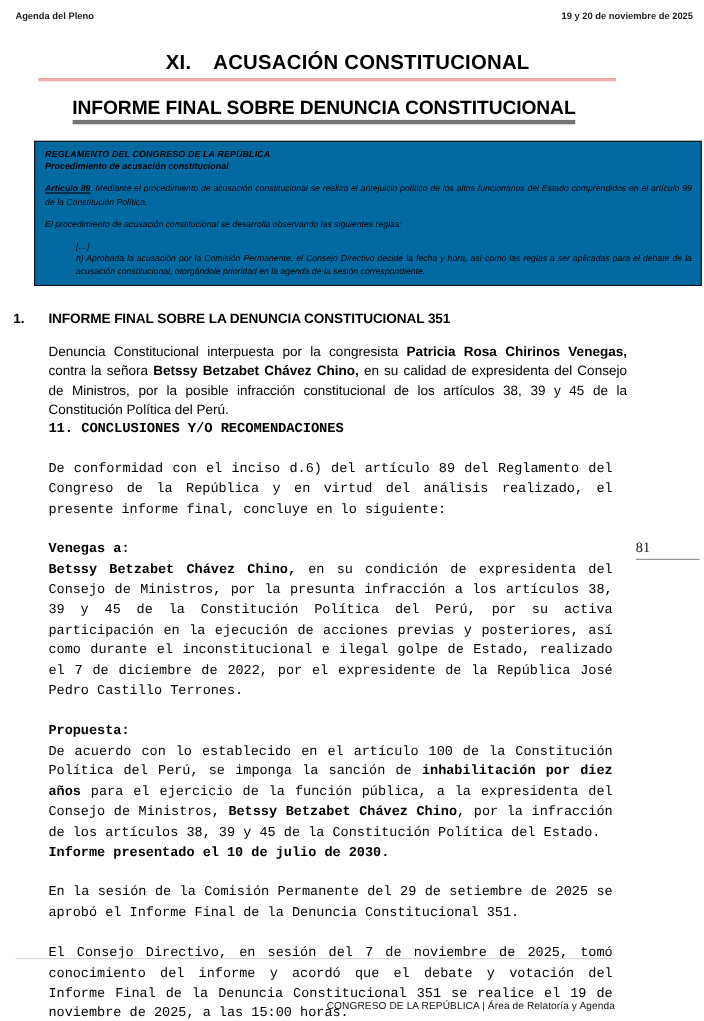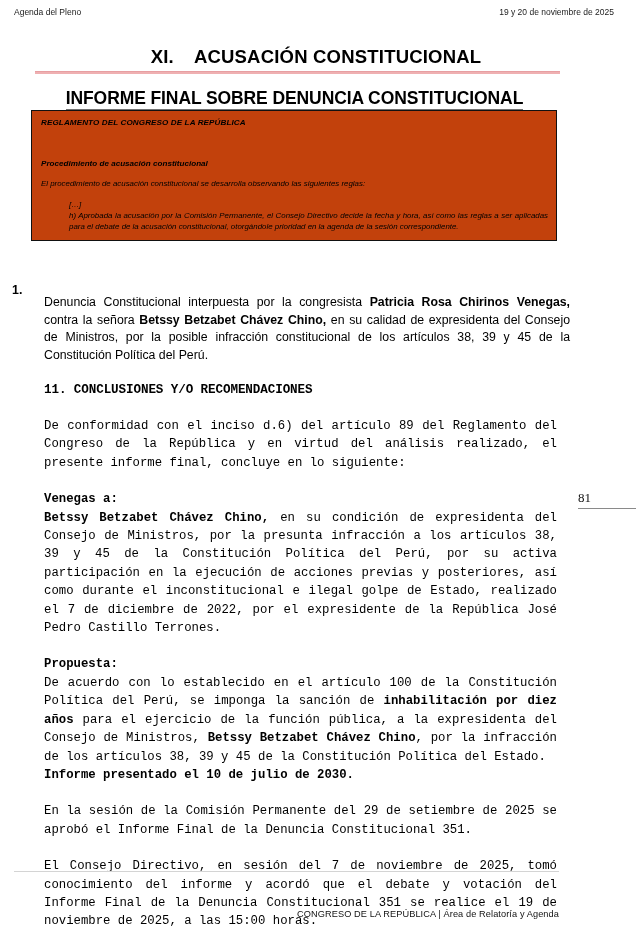--- a/index.html
+++ b/index.html
@@ -21,25 +21,26 @@
     inset: 0;
     width: 640px;
     height: 928px;
   }
 
   
   .doc-header {
     position: absolute;
     top: 7px;
     left: 14px;
-    right: 20px;
+    right: 4px;
     height: 14px;
     display: flex;
     justify-content: space-between;
-    align-items: flex-start;
+    align-items: center;
+    font-weight: bold;
   }
   .doc-header .hdr-left,
   .doc-header .hdr-right {
     font-size: 8.5px;
     line-height: 11px;
     color: #1b1b1b;
     white-space: nowrap;
   }
   .doc-header .hdr-right { padding-right: 6px; }
 
@@ -81,41 +82,40 @@
     white-space: nowrap;
   }
   .doc-heading .underline-span {
     border-bottom: 4px solid #737373;
     padding-bottom: 1px;
   }
 
   
   .reg-box {
     position: absolute;
-    top: 110px;
+    top: 128px;
     left: 31px;
-    width: 526px;
+    width: 607px;
     border: 1px solid #111;
     box-sizing: border-box;
     padding: 6px 8px 7px 9px;
-    background: #c2410c;
+    background: #0369a1;
   }
   .reg-box .reg-title {
     font-size: 8.1px;
     font-weight: bold;
     font-style: italic;
     line-height: 11.2px;
     letter-spacing: 0.1px;
   }
   .reg-box .reg-sub {
     font-size: 8.1px;
     font-weight: bold;
     font-style: italic;
     line-height: 11.2px;
-    margin-top: 30px;
   }
   .reg-box .reg-para {
     font-size: 7.9px;
     font-style: italic;
     line-height: 11.2px;
     text-align: justify;
     margin-top: 9px;
   }
   .reg-box .reg-para .art-label {
     font-weight: bold;
@@ -270,31 +270,35 @@
   </div>
   <div class="title-rule"></div>
 
   <div class="doc-heading">
     <span class="underline-span">INFORME FINAL SOBRE DENUNCIA CONSTITUCIONAL</span>
   </div>
 
   <div class="reg-box">
     <div class="reg-title">REGLAMENTO DEL CONGRESO DE LA REPÚBLICA</div>
     <div class="reg-sub">Procedimiento de acusación constitucional</div>
+    <div class="reg-para">
+      <span class="art-label">Artículo 89</span><span>. Mediante el procedimiento de acusación constitucional se realiza el antejuicio político de los altos funcionarios del Estado comprendidos en el artículo 99 de la Constitución Política.</span>
+    </div>
     <div class="reg-para">El procedimiento de acusación constitucional se desarrolla observando las siguientes reglas:</div>
     <div class="reg-rules">
       <span class="ellipsis">[…]</span>
       <span class="rule-h">h) Aprobada la acusación por la Comisión Permanente, el Consejo Directivo decide la fecha y hora, así como las reglas a ser aplicadas para el debate de la acusación constitucional, otorgándole prioridad en la agenda de la sesión correspondiente.</span>
     </div>
   </div>
 
   <div class="item-block">
     <div class="item-row">
       <div class="item-num">1.</div>
       <div class="item-body">
+        <div class="item-title">INFORME FINAL SOBRE LA DENUNCIA CONSTITUCIONAL 351</div>
         <div class="item-para"><span>Denuncia Constitucional interpuesta por la congresista </span><b>Patricia Rosa Chirinos Venegas,</b><span> contra la señora </span><b>Betssy Betzabet Chávez Chino,</b><span> en su calidad de expresidenta del Consejo de Ministros, por la posible infracción constitucional de los artículos 38, 39 y 45 de la Constitución Política del Perú.</span></div>
       </div>
     </div>
   </div>
 
   <div class="conclusions">
     <div class="concl-heading">11. CONCLUSIONES Y/O RECOMENDACIONES</div>
     <div class="concl-para">De conformidad con el inciso d.6) del artículo 89 del Reglamento del Congreso de la República y en virtud del análisis realizado, el presente informe final, concluye en lo siguiente:</div>
 
     <div class="lead-label">Venegas a:</div>

